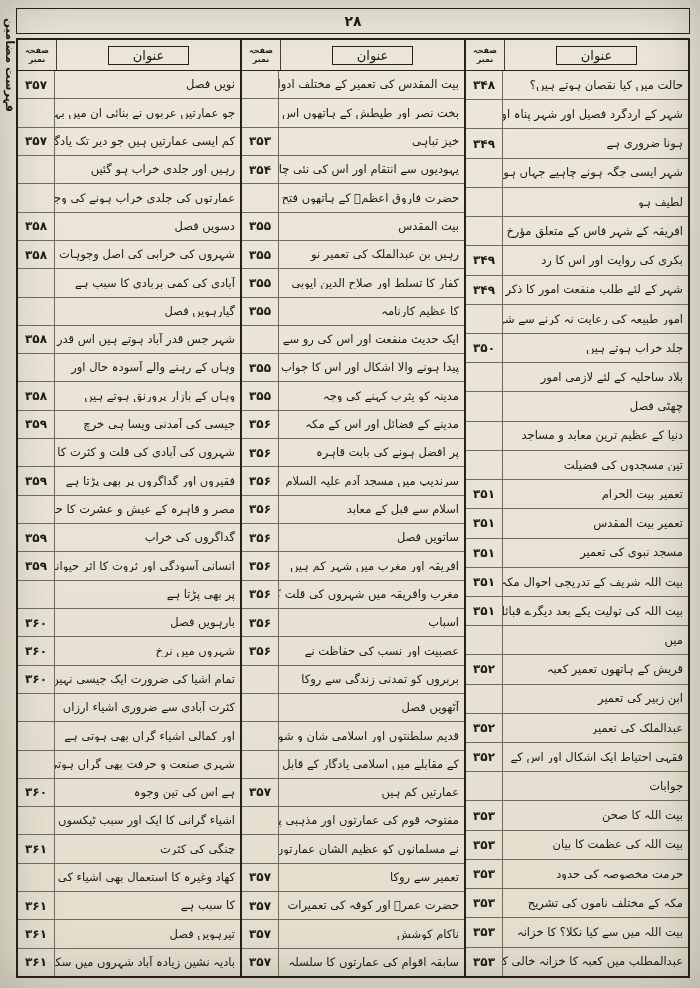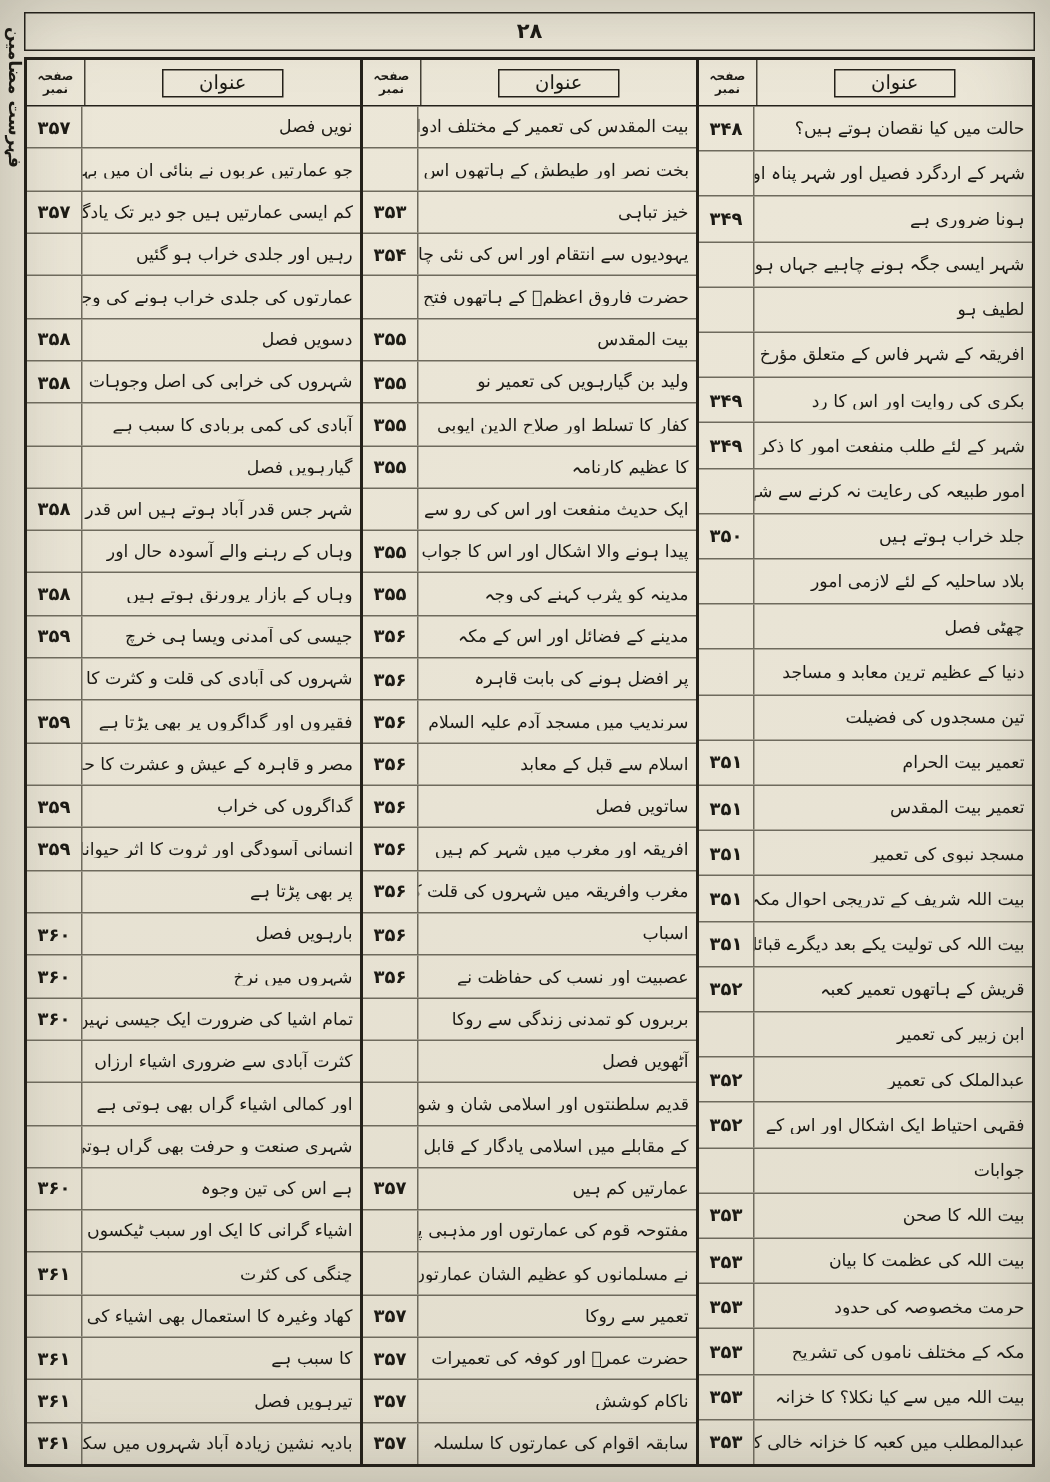--- a/index.html
+++ b/index.html
@@ -161,20 +161,24 @@
           </div>
           <div class="row">
             <div class="cell-title">بیت اللہ شریف کے تدریجی احوال مکہ معظمہ</div>
             <div class="cell-page">۳۵۱</div>
           </div>
           <div class="row">
             <div class="cell-title">بیت اللہ کی تولیت یکے بعد دیگرے قبائل</div>
             <div class="cell-page">۳۵۱</div>
           </div>
           <div class="row">
+            <div class="cell-title">میں</div>
+            <div class="cell-page"></div>
+          </div>
+          <div class="row">
             <div class="cell-title">قریش کے ہاتھوں تعمیر کعبہ</div>
             <div class="cell-page">۳۵۲</div>
           </div>
           <div class="row">
             <div class="cell-title">ابن زبیر کی تعمیر</div>
             <div class="cell-page"></div>
           </div>
           <div class="row">
             <div class="cell-title">عبدالملک کی تعمیر</div>
             <div class="cell-page">۳۵۲</div>
@@ -240,21 +244,21 @@
           </div>
           <div class="row">
             <div class="cell-title">حضرت فاروق اعظمؓ کے ہاتھوں فتح</div>
             <div class="cell-page"></div>
           </div>
           <div class="row">
             <div class="cell-title">بیت المقدس</div>
             <div class="cell-page">۳۵۵</div>
           </div>
           <div class="row">
-            <div class="cell-title">ولید بن گیارہویں کی تعمیر نو</div>
+            <div class="cell-title">رہیں بن عبدالملک کی تعمیر نو</div>
             <div class="cell-page">۳۵۵</div>
           </div>
           <div class="row">
             <div class="cell-title">کفار کا تسلط اور صلاح الدین ایوبی</div>
             <div class="cell-page">۳۵۵</div>
           </div>
           <div class="row">
             <div class="cell-title">کا عظیم کارنامہ</div>
             <div class="cell-page">۳۵۵</div>
           </div>

